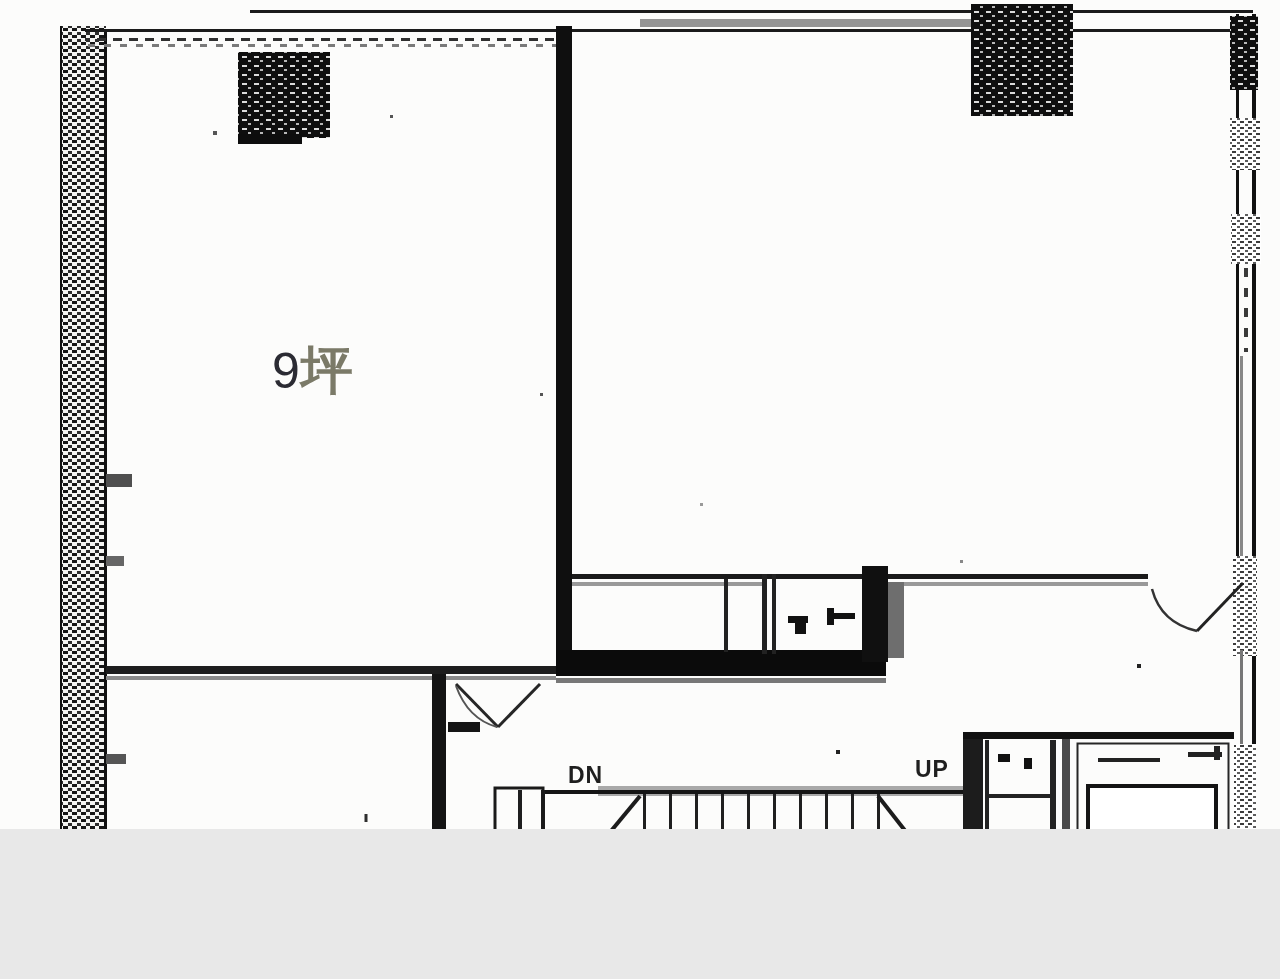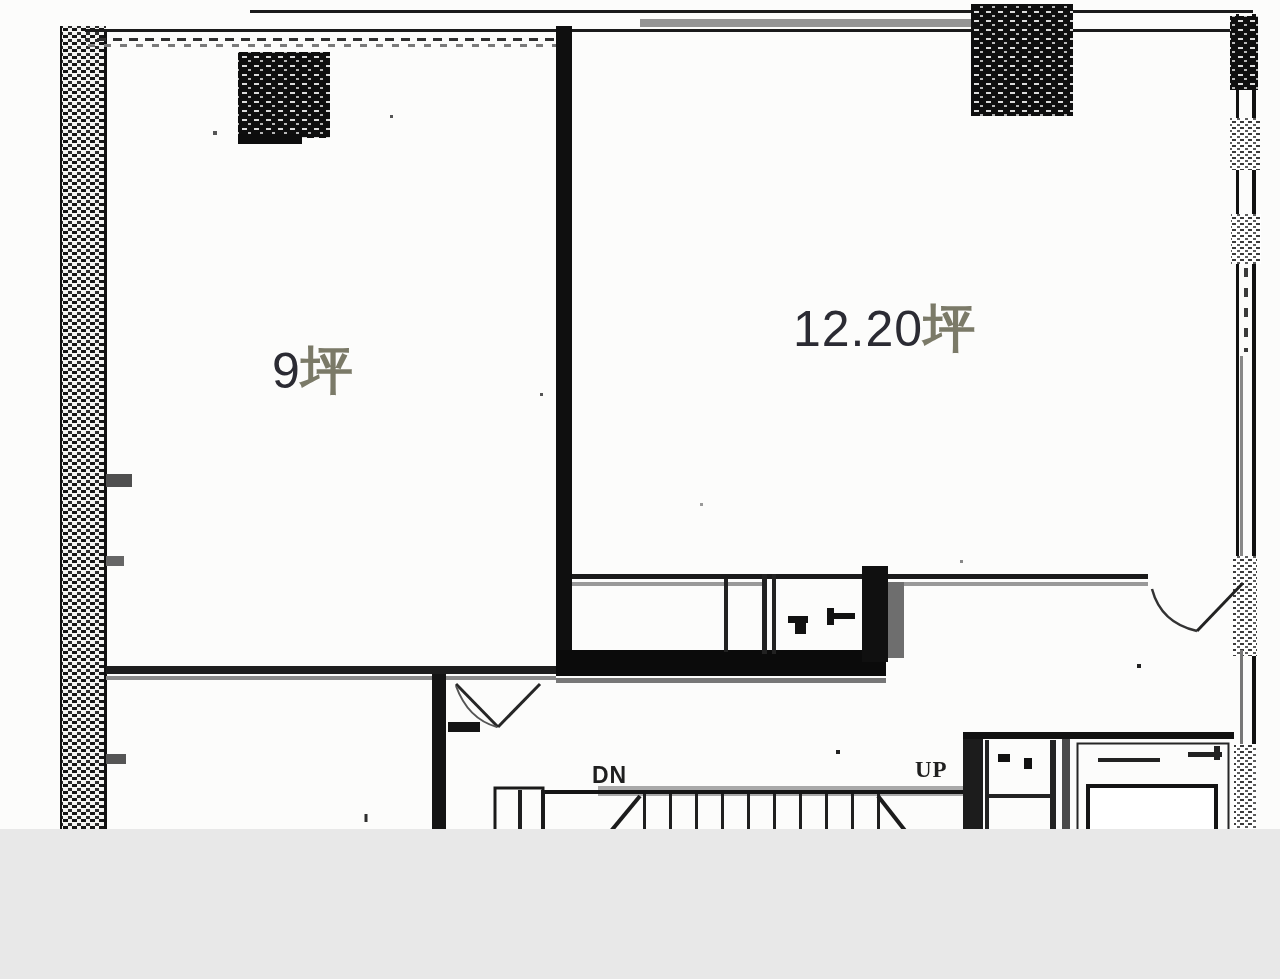--- a/index.html
+++ b/index.html
@@ -230,20 +230,17 @@
     <rect x="700" y="503" width="3" height="3" fill="#999"></rect>
     <rect x="960" y="560" width="3" height="3" fill="#888"></rect>
     <rect x="305" y="930" width="3" height="3"></rect>
   </g>
 </svg>
 
   <div class="room-label" style="left:272px;top:344px;">
     <span class="num">9</span><span class="unit">坪</span>
   </div>
 
-  <div class="room-label" style="left:793px;top:302px;">
-    <span class="num">12.20</span><span class="unit">坪</span>
-  </div>
-
-  <div class="stair-label" style="left:592px;top:764px;">DN</div>
-  <div class="stair-label" style="left:915px;top:758px;font-family:Liberation Serif, serif;">UP</div>
+
+  <div class="stair-label" style="left:568px;top:764px;">DN</div>
+  <div class="stair-label" style="left:915px;top:758px;">UP</div>
 
 </div>
 
 </body></html>

